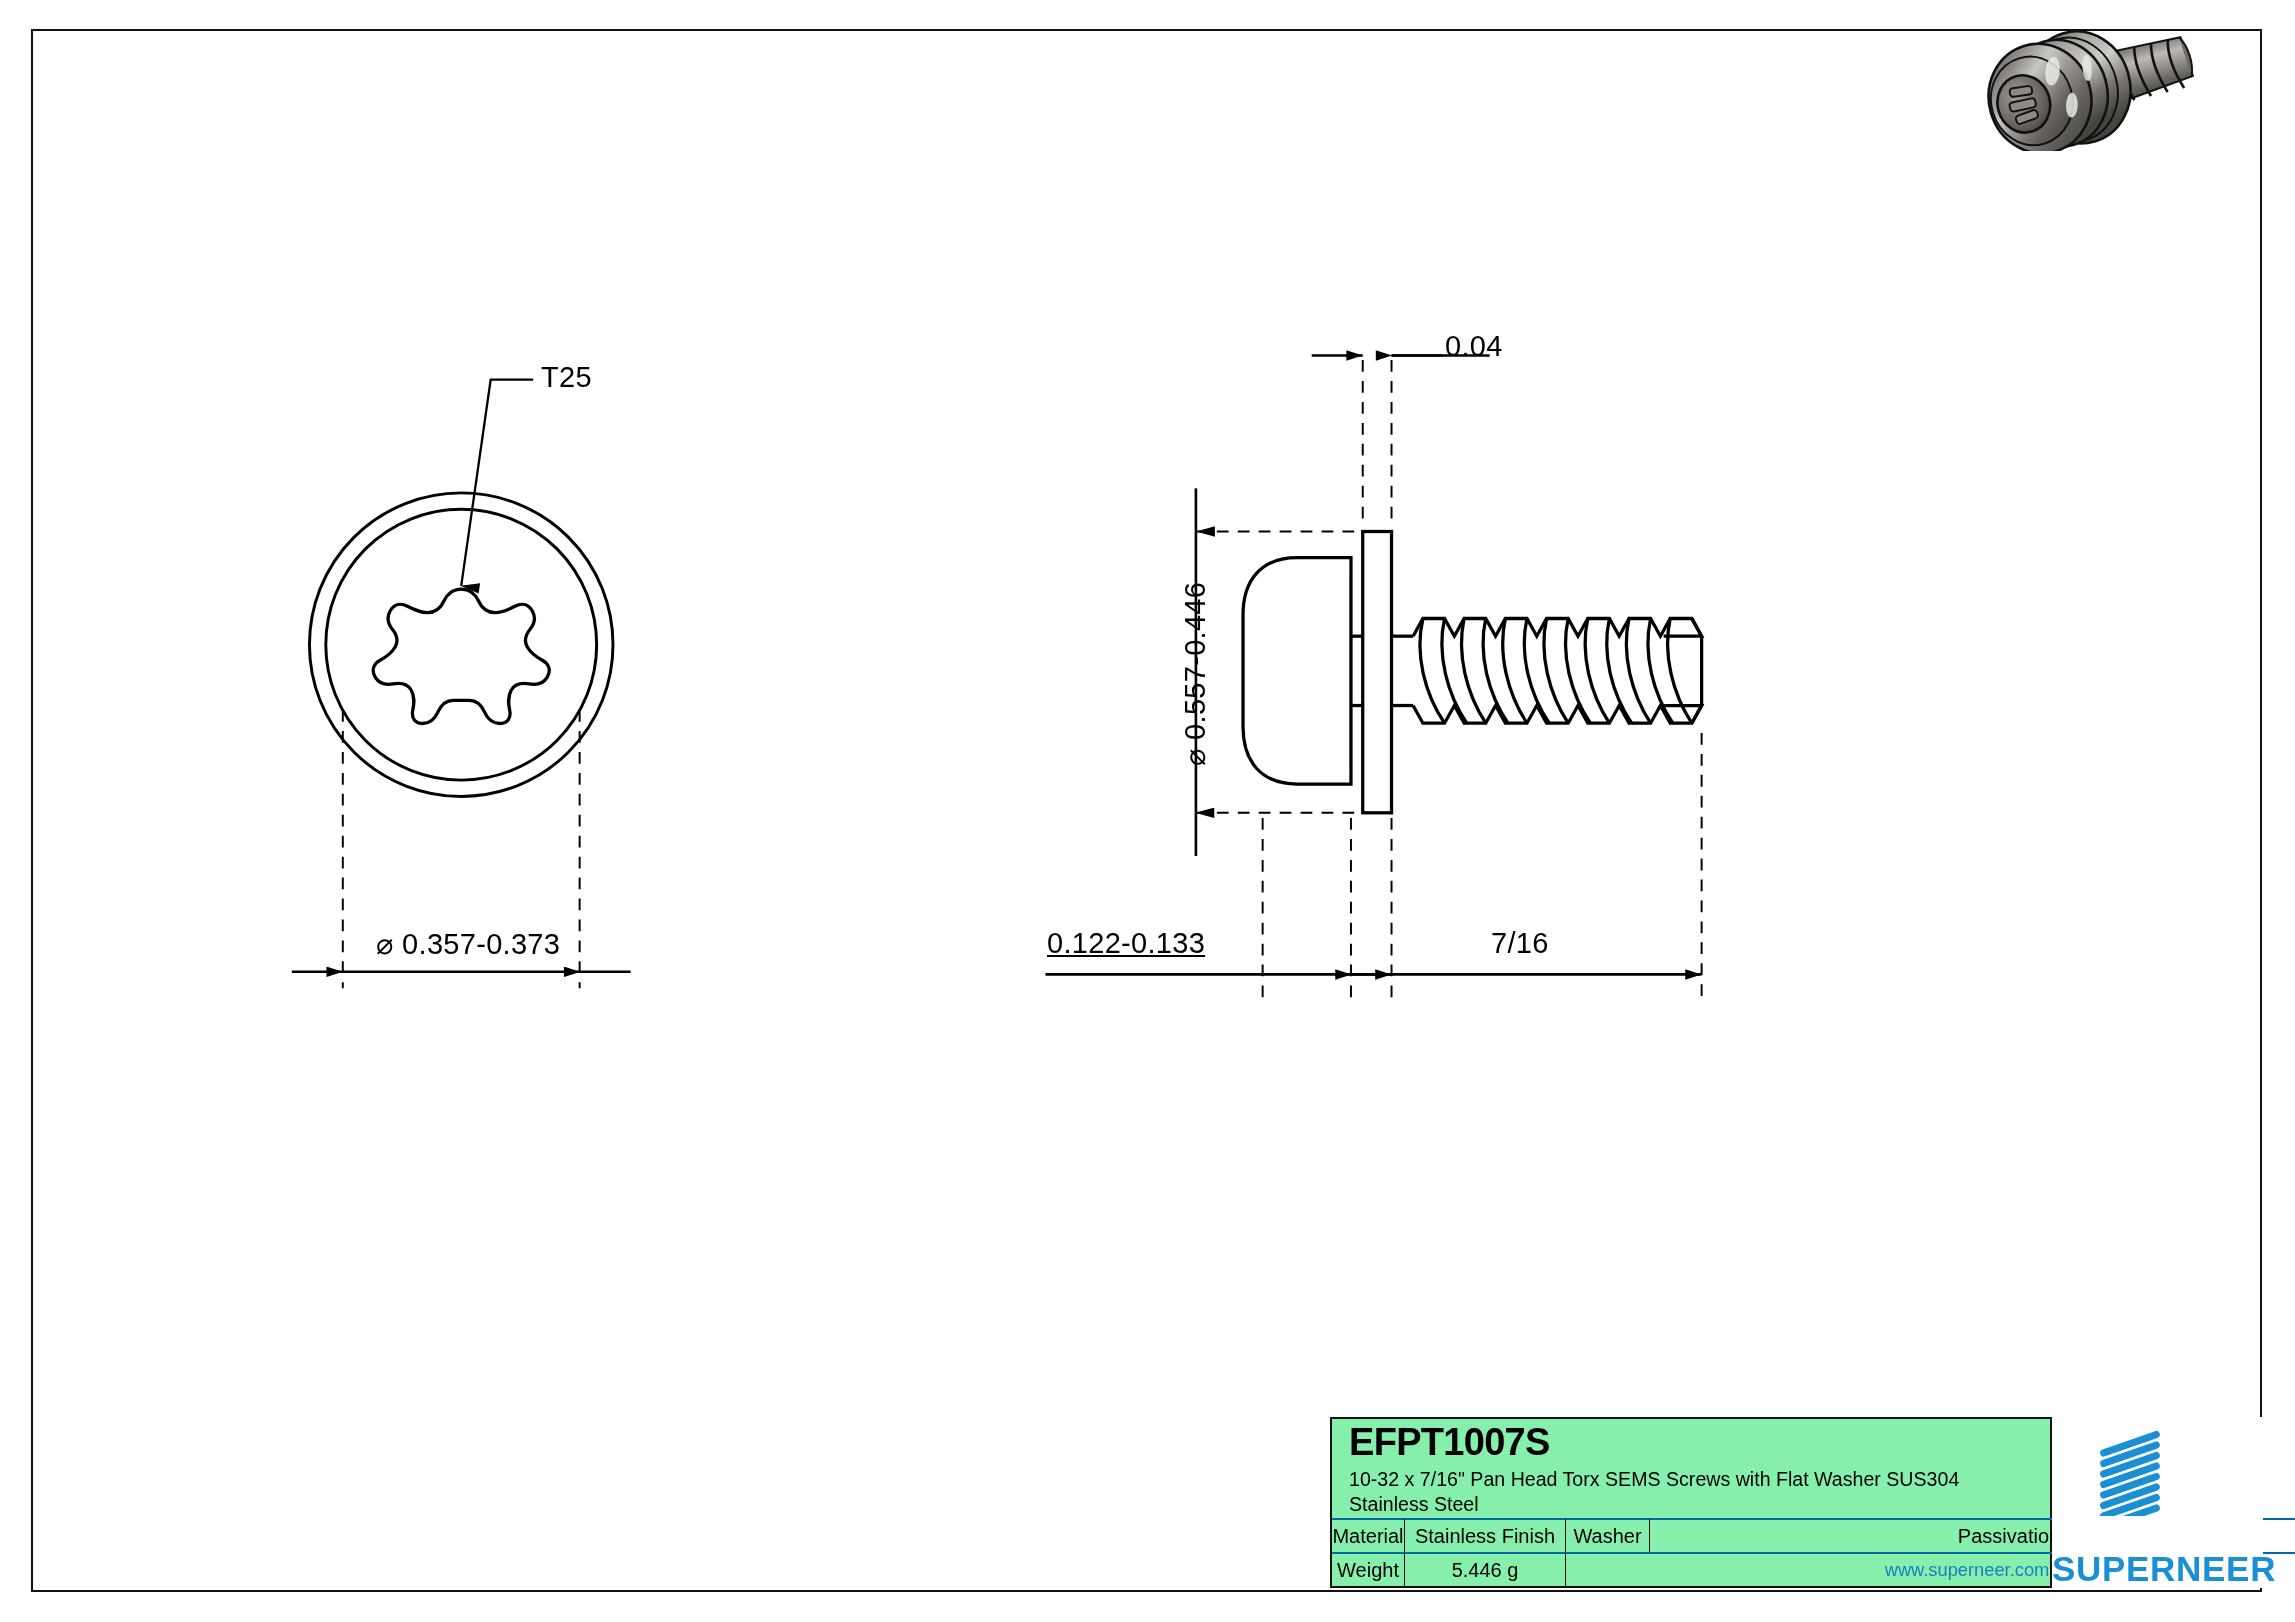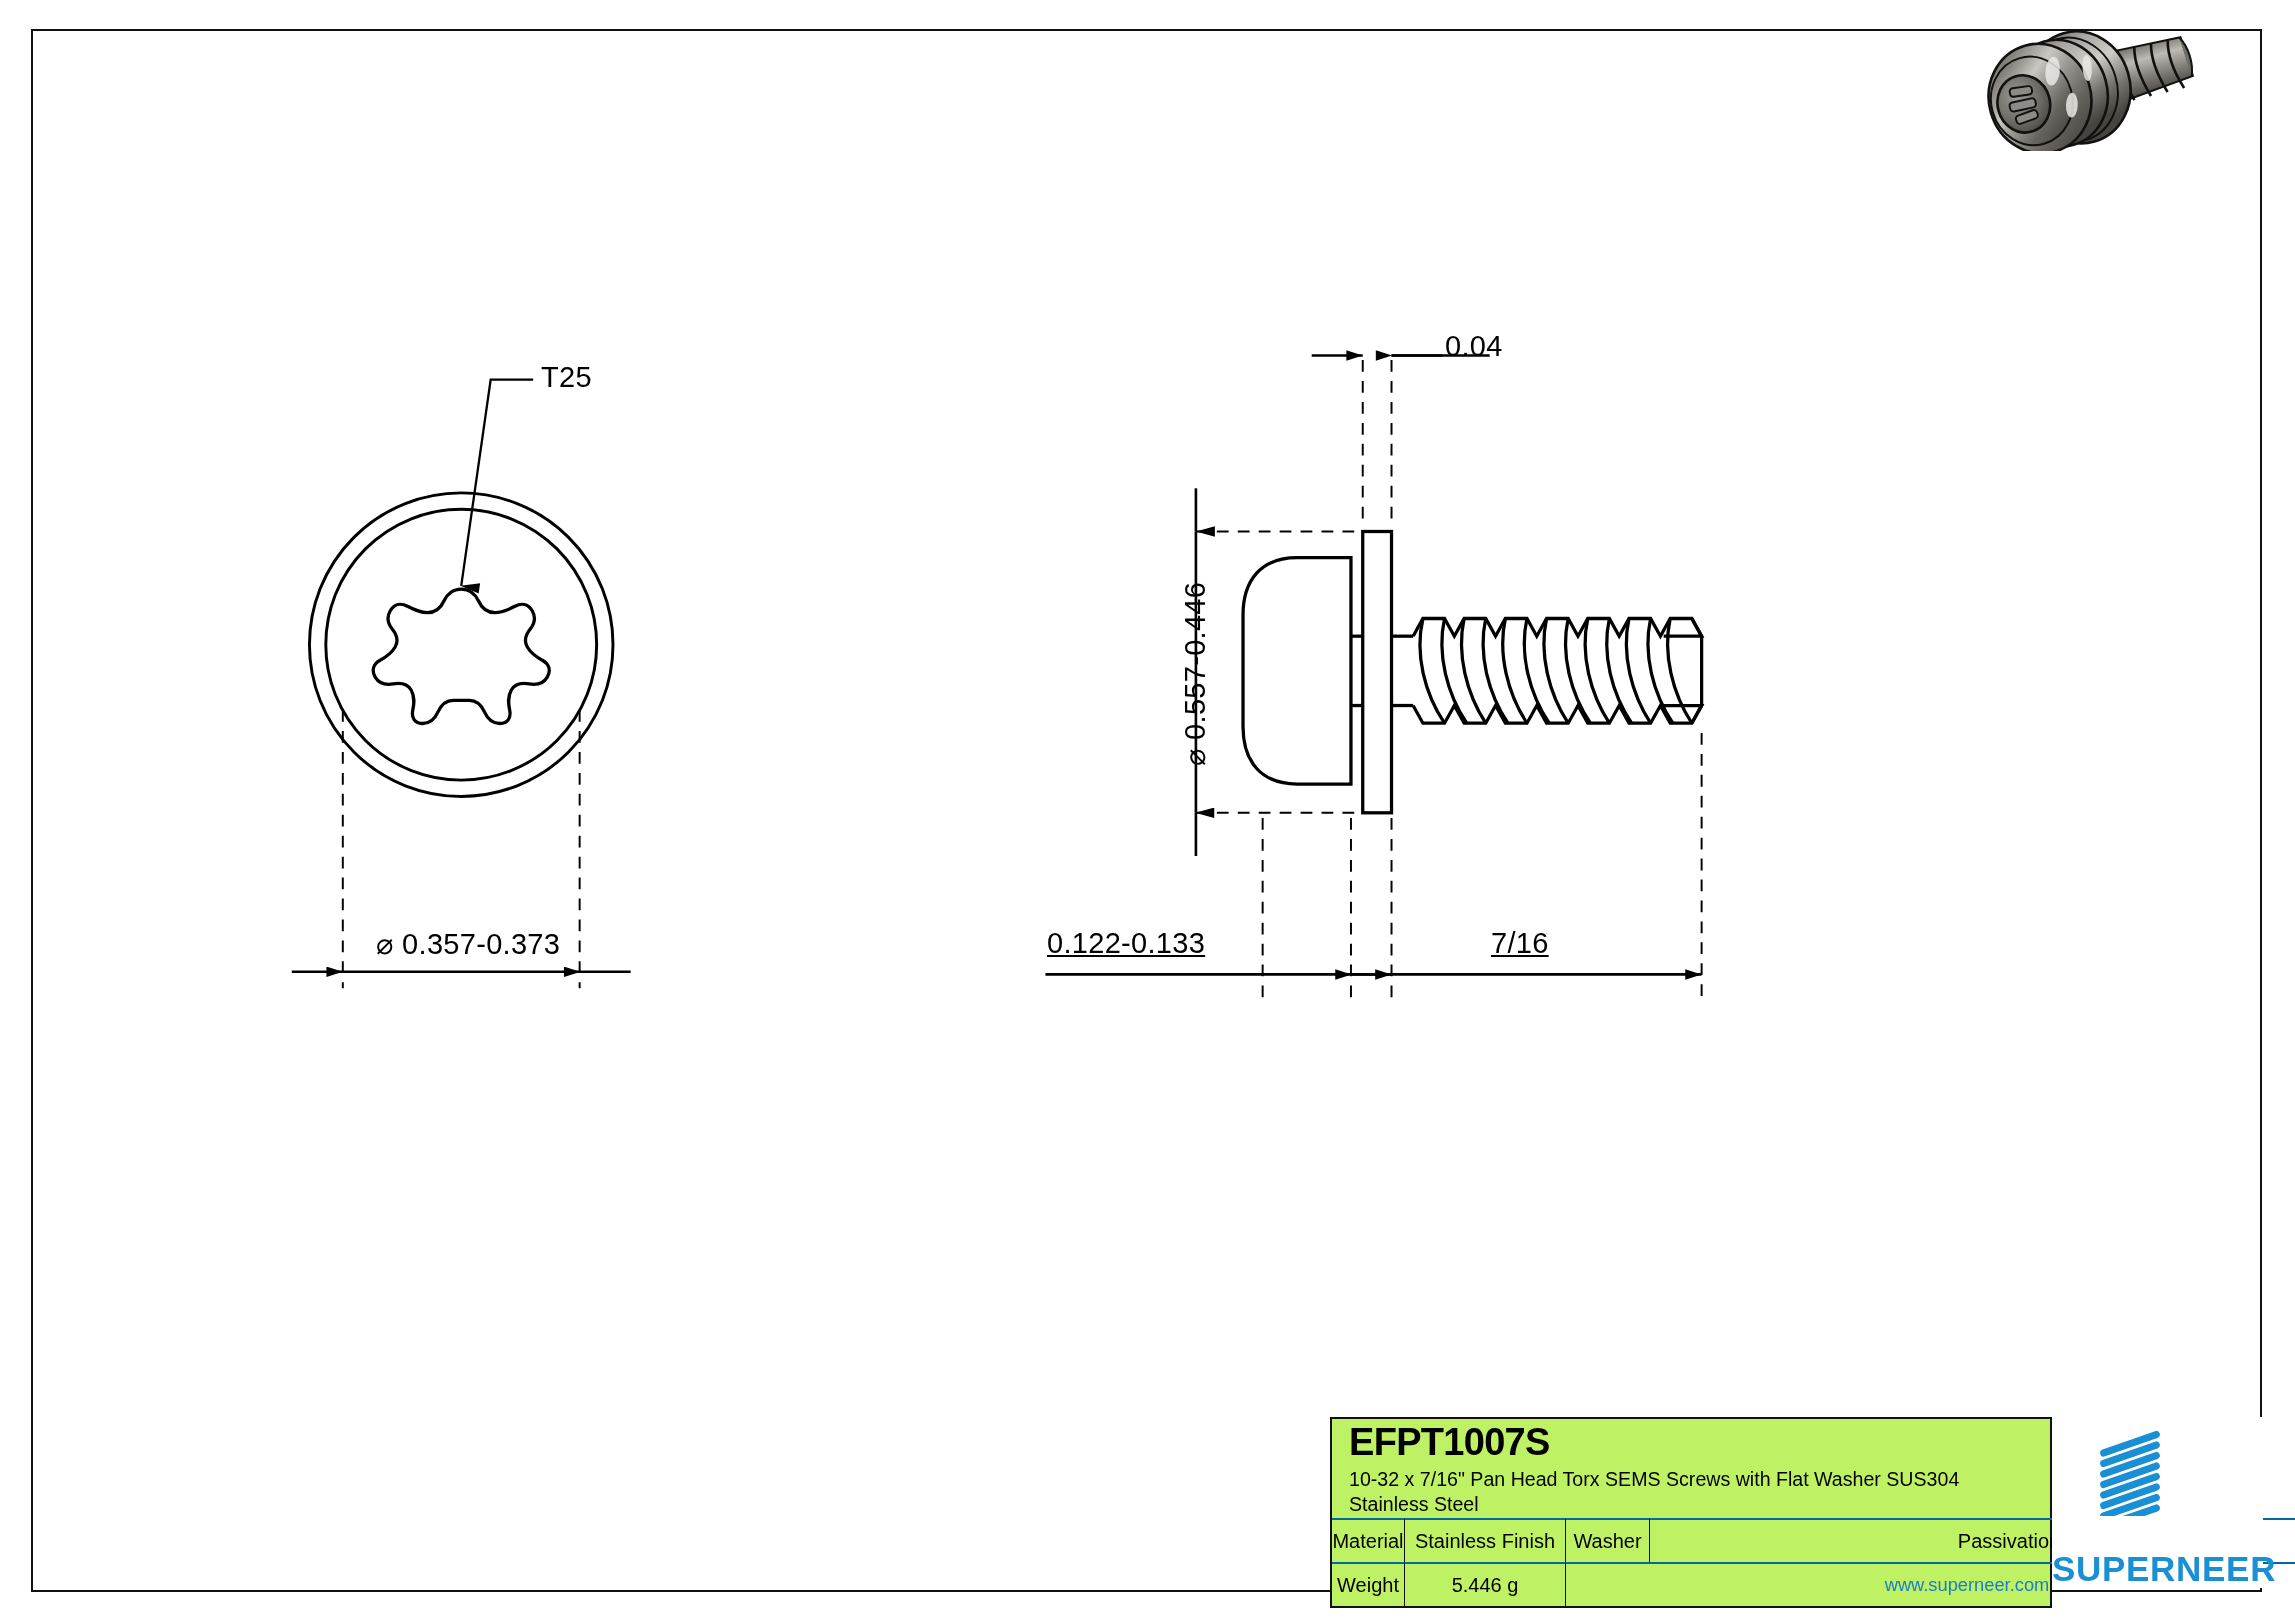--- a/index.html
+++ b/index.html
@@ -20,22 +20,22 @@
 
   
   .dimtxt{
     position:absolute;font-family:"Liberation Sans",sans-serif;
     font-size:29px;letter-spacing:0.3px;white-space:nowrap;color:#000;
   }
   .dimtxt.vert{transform-origin:0 0;}
 
   
   .tblock{
-    position:absolute;left:1330px;top:1417px;width:722px;height:191px;
-    border:2px solid #111;box-sizing:border-box;background:#bef264;padding-left:16px;
+    position:absolute;left:1330px;top:1417px;width:722px;height:171px;
+    border:2px solid #111;box-sizing:border-box;background:#86efac;padding-left:16px;
   }
   .tb-top{position:absolute;left:0;top:0;right:0;height:99px;box-sizing:border-box;}
   .tb-partno{
     position:absolute;left:17px;top:3.9px;font-size:38px;font-weight:bold;
     letter-spacing:-0.7px;line-height:1;
   }
   .tb-desc{
     position:absolute;left:17px;top:48px;width:684px;font-size:19.6px;line-height:1.30;
   }
   .tb-grid{
@@ -265,21 +265,21 @@
   <div class="dimtxt" style="left:541px;top:361px;">T25</div>
 
   <div class="dimtxt" style="left:376px;top:927px;">⌀ 0.357-0.373</div>
 
   <div class="dimtxt" style="left:1445px;top:330px;">0.04</div>
 
   <div class="dimtxt vert" style="left:1178px;top:766px;transform:rotate(-90deg);">⌀ 0.557-0.446</div>
 
   <div class="dimtxt" style="left:1047px;top:927px;text-decoration:underline;">0.122-0.133</div>
 
-  <div class="dimtxt" style="left:1491px;top:927px;text-decoration:underline;">7/16</div>
+  <div class="dimtxt" style="left:1491px;top:927px;">7/16</div>
 
   <svg class="render" viewBox="0 0 600 200" xmlns="http://www.w3.org/2000/svg">
     <g transform="rotate(-16 300 100)">
 
       <g>
         <path d="M330 62 L470 72 L472 134 L332 144 Z" fill="url(#mShaft)" stroke="#111" stroke-width="3"></path>
         <g stroke="#111" stroke-width="4" fill="none">
           <path d="M346 63 C338 90 344 120 350 143"></path>
           <path d="M372 65 C364 92 370 122 376 145"></path>
           <path d="M398 67 C390 94 396 124 402 146"></path>

